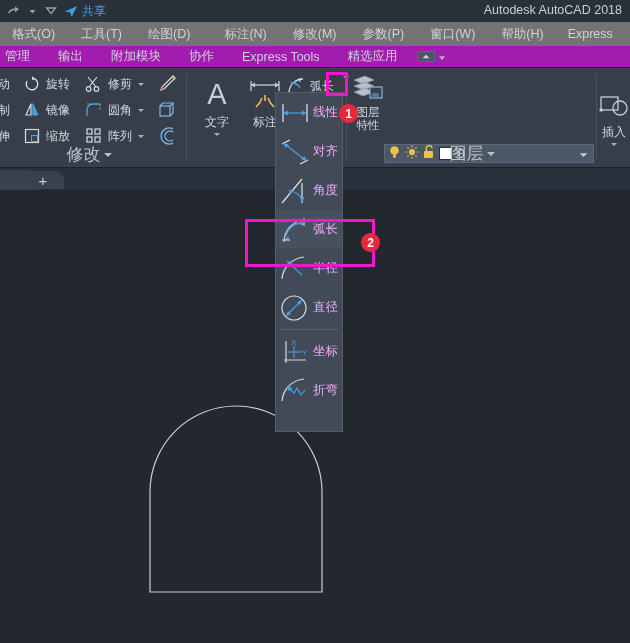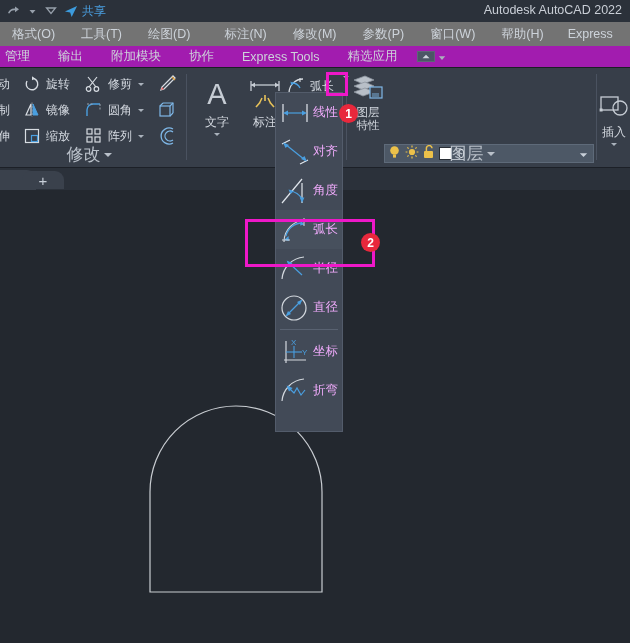--- a/index.html
+++ b/index.html
@@ -174,21 +174,21 @@
     </span>
   </div>
   <div class="share">
     <span class="qat-ico">
       <svg width="15" height="15" viewBox="0 0 15 15">
           <path d="M1 7.4 L14 1.5 L8.2 13.5 L6.6 8.6 Z" fill="#3c9bdd"></path>
         </svg>
     </span>
     <span class="share-label">共享</span>
   </div>
-  <div id="app-title">Autodesk AutoCAD 2022</div>
+  <div id="app-title">Autodesk AutoCAD 2018</div>
 </div>
 
 <div id="menubar">
   <div class="mi" style="margin-left:8px">格式(O)</div>
   <div class="mi" style="margin-left:18px">工具(T)</div>
   <div class="mi" style="margin-left:18px">绘图(D)</div>
   <div class="mi" style="margin-left:26px">标注(N)</div>
   <div class="mi" style="margin-left:18px">修改(M)</div>
   <div class="mi" style="margin-left:18px">参数(P)</div>
   <div class="mi" style="margin-left:18px">窗口(W)</div>

